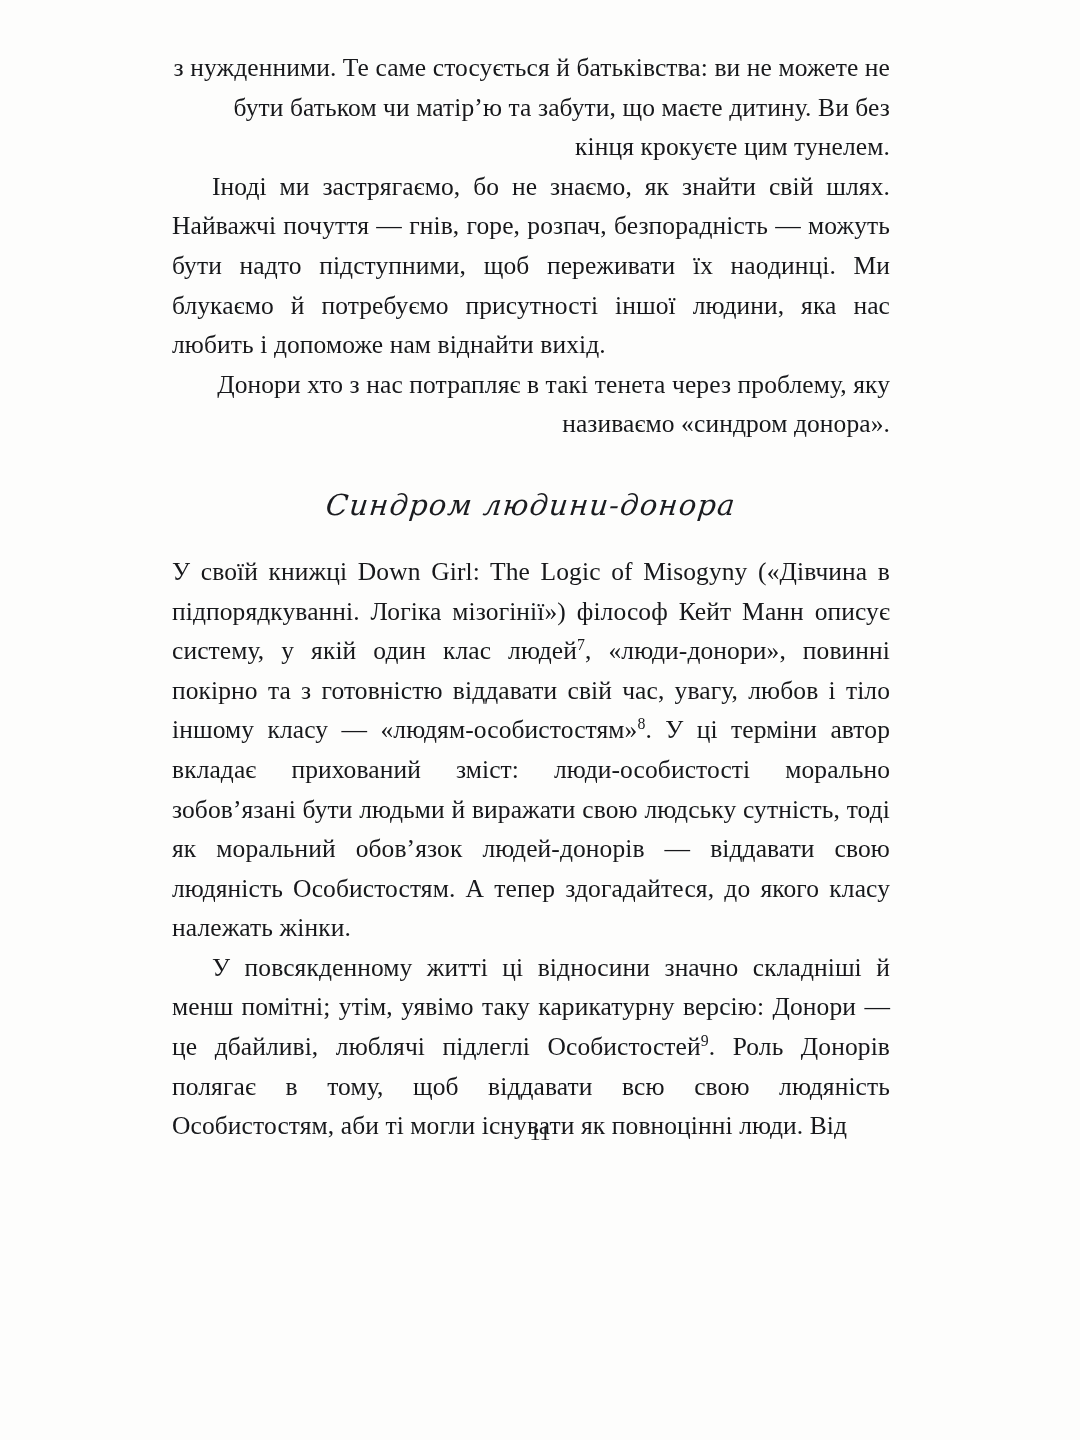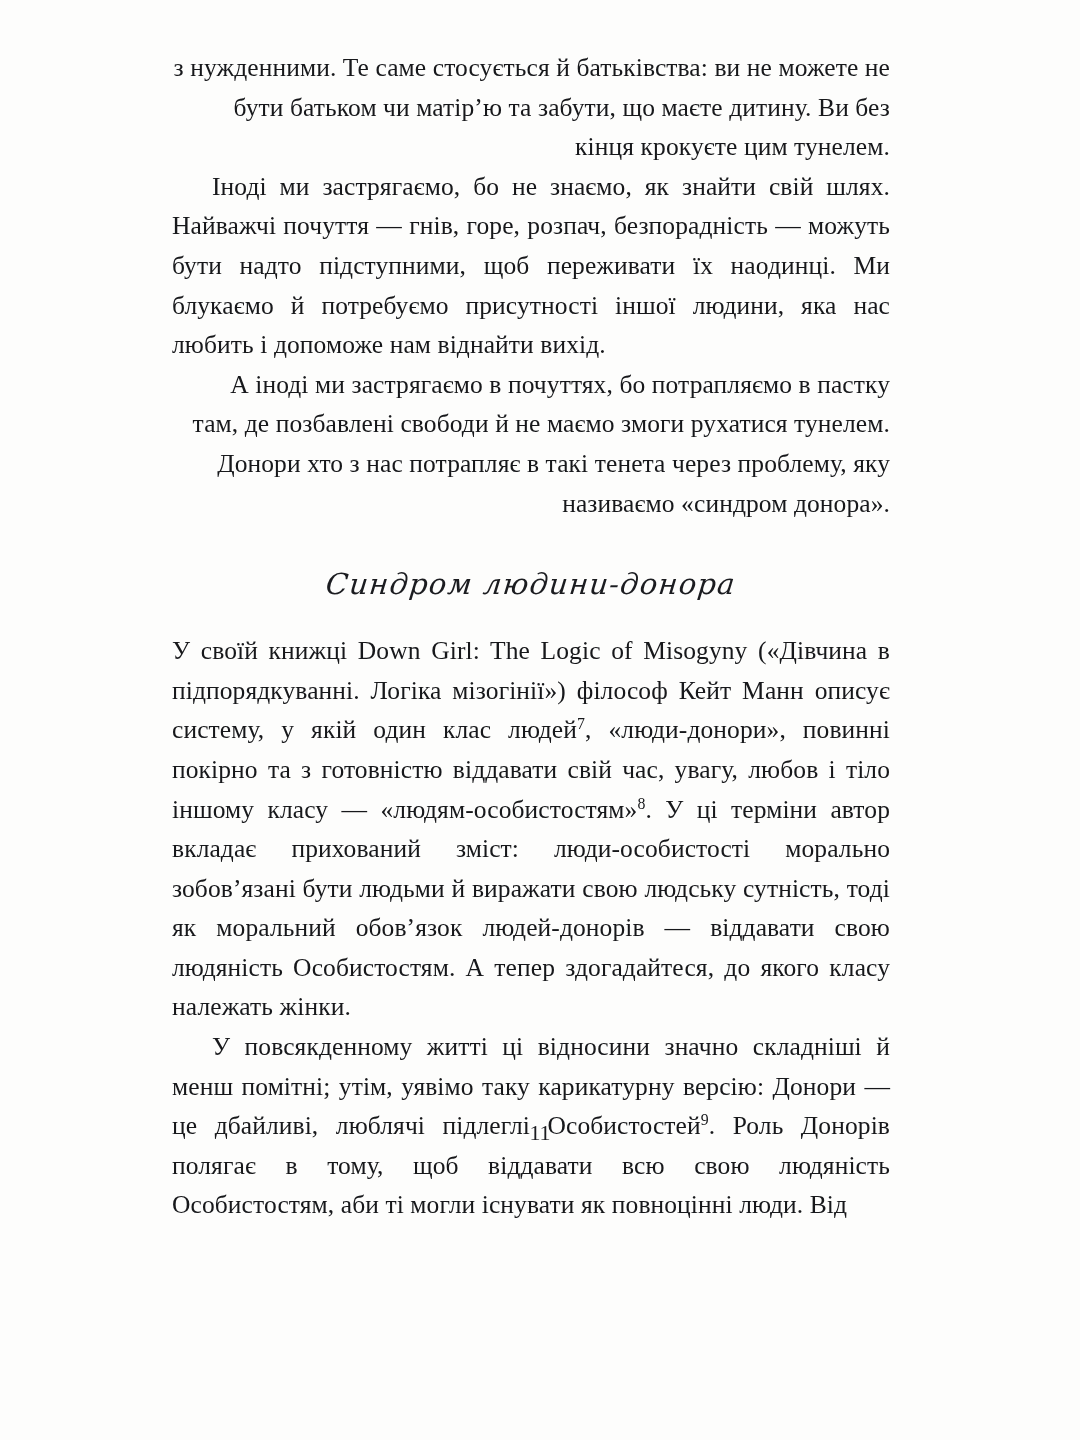--- a/index.html
+++ b/index.html
@@ -70,21 +70,20 @@
 </head>
 <body>
 
 <div class="page">
   <div class="text-column">
 
     <p class="body-par last-line-left">з нуждeнними. Те саме стосується й батьківства: ви не можете не бути батьком чи матір’ю та забути, що маєте дитину. Ви без кінця крокуєте цим тунелем.</p>
 
     <p class="body-par indent">Іноді ми застрягаємо, бо не знаємо, як знайти свій шлях. Найважчі почуття — гнів, горе, розпач, безпорадність — можуть бути надто підступними, щоб переживати їх наодинці. Ми блукаємо й потребуємо присутності іншої людини, яка нас любить і допоможе нам віднайти вихід.</p>
 
-    <p class="body-par indent last-line-left">А іноді ми застрягаємо в почуттях, бо потрапляємо в пастку там, де позбавлені свободи й не маємо змоги рухатися тунелем.</p>
 
     <p class="body-par indent last-line-left">Донори хто з нас потрапляє в такі тенета через проблему, яку називаємо «синдром донора».</p>
 
     <h2 class="section-heading">Синдром людини-донора</h2>
 
     <p class="body-par" id="par-5"><span>У своїй книжці </span><span class="italic">Down Girl: The Logic of Misogyny</span><span> («Дівчина в підпорядкуванні. Логіка мізогінії») філософ Кейт Манн описує систему, у якій один клас людей</span><sup>7</sup><span>, «люди-донори», повинні покірно та з готовністю віддавати свій час, увагу, любов і тіло іншому класу — «людям-особистостям»</span><sup>8</sup><span>. У ці терміни автор вкладає прихований зміст: люди-особистості морально зобов’язані бути людьми й виражати свою людську сутність, тоді як моральний обов’язок людей-донорів — віддавати свою людяність Особистостям. А тепер здогадайтеся, до якого класу належать жінки.</span></p>
 
     <p class="body-par indent" id="par-6"><span>У повсякденному житті ці відносини значно складніші й менш помітні; утім, уявімо таку карикатурну версію: Донори — це дбайливі, люблячі підлеглі Особистостей</span><sup>9</sup><span>. Роль Донорів полягає в тому, щоб віддавати всю свою людяність Особистостям, аби ті могли існувати як повноцінні люди. Від</span></p>
 
   </div>

